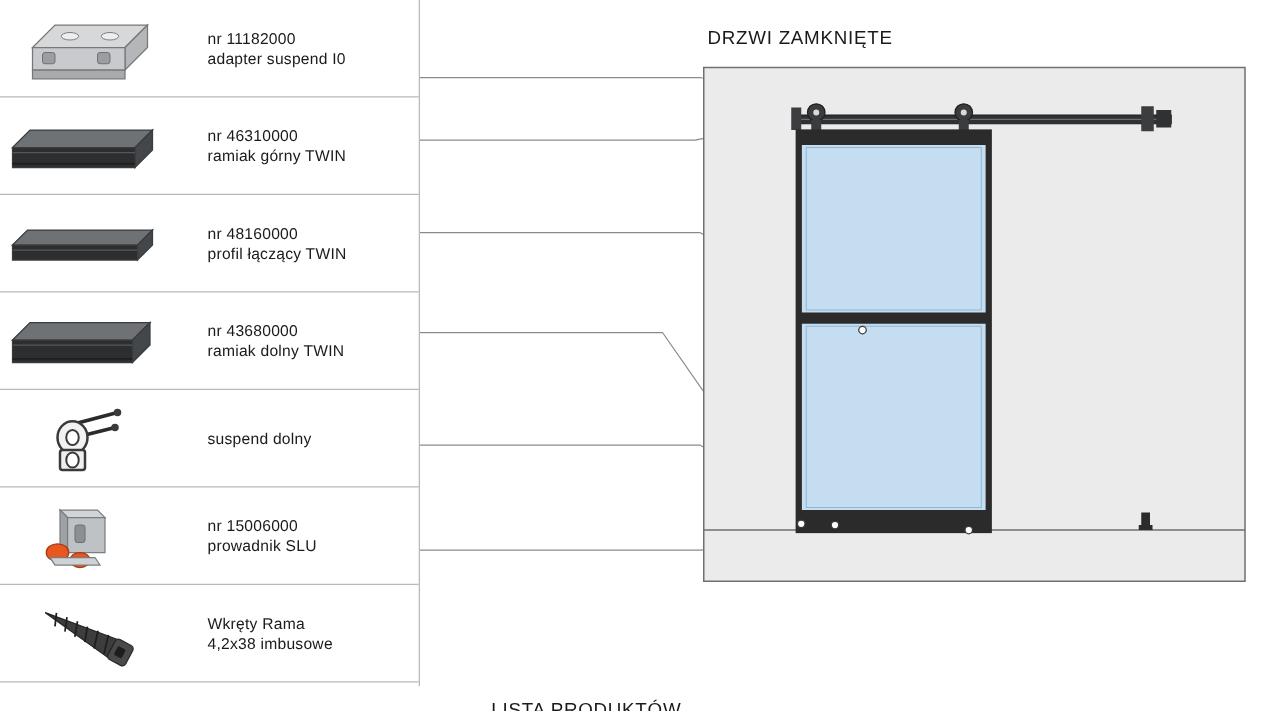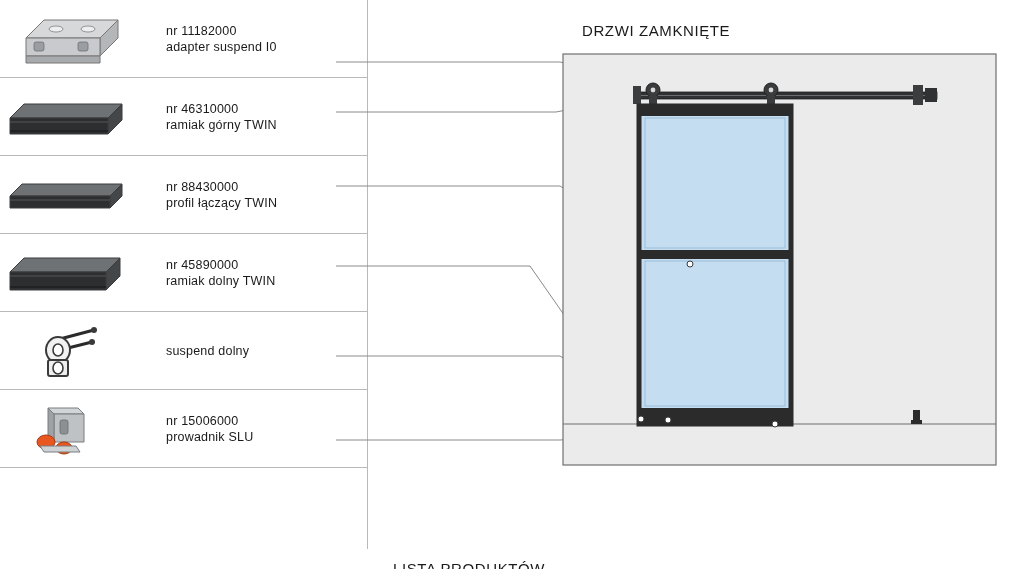--- a/index.html
+++ b/index.html
@@ -14,21 +14,21 @@
     overflow: hidden;
     font-family: "Liberation Sans", sans-serif;
     color: #1a1a1a;
   }
 
   
   #parts-list {
     position: absolute;
     left: 0;
     top: 0;
-    width: 368px;
+    width: 336px;
     height: 549px;
     border-right: 1px solid #b9b9b9;
     box-sizing: border-box;
   }
   .part-row {
     position: relative;
     height: 78px;
     border-bottom: 1px solid #b9b9b9;
     box-sizing: border-box;
     display: flex;
@@ -55,21 +55,21 @@
     left: 0;
     top: 0;
     width: 1017px;
     height: 569px;
     pointer-events: none;
   }
 
   
   #drawing-title {
     position: absolute;
-    left: 582px;
+    left: 566px;
     top: 22px;
     font-size: 15px;
     letter-spacing: 0.6px;
     color: #1a1a1a;
   }
   #drawing-area {
     position: absolute;
     left: 561px;
     top: 52px;
     width: 437px;
@@ -130,37 +130,37 @@
     <div class="part-thumb">
       <svg class="svgwrap" width="130" height="78" viewBox="0 0 130 78">
         <g transform="translate(10,24)">
           <polygon points="0,16 12,4 112,4 100,16" fill="#6e7275" stroke="#3a3c3e" stroke-width="1"></polygon>
           <polygon points="100,16 112,4 112,16 100,28" fill="#44474a" stroke="#3a3c3e" stroke-width="1"></polygon>
           <polygon points="0,16 100,16 100,28 0,28" fill="#2c2e30" stroke="#3a3c3e" stroke-width="1"></polygon>
           <line x1="0" y1="20" x2="100" y2="20" stroke="#55585b" stroke-width="1"></line>
         </g>
       </svg>
     </div>
-    <div class="part-label">nr 88430000
+    <div class="part-label">nr 48160000
 profil łączący TWIN</div>
   </div>
 
   <div class="part-row">
     <div class="part-thumb">
       <svg class="svgwrap" width="130" height="78" viewBox="0 0 130 78">
         <g transform="translate(10,18)">
           <polygon points="0,20 14,6 110,6 96,20" fill="#6e7275" stroke="#3a3c3e" stroke-width="1"></polygon>
           <polygon points="96,20 110,6 110,24 96,38" fill="#44474a" stroke="#3a3c3e" stroke-width="1"></polygon>
           <polygon points="0,20 96,20 96,38 0,38" fill="#2c2e30" stroke="#3a3c3e" stroke-width="1"></polygon>
           <line x1="0" y1="24" x2="96" y2="24" stroke="#55585b" stroke-width="1"></line>
           <line x1="0" y1="35" x2="96" y2="35" stroke="#1d1f20" stroke-width="1.4"></line>
         </g>
       </svg>
     </div>
-    <div class="part-label">nr 45890000
+    <div class="part-label">nr 43680000
 ramiak dolny TWIN</div>
   </div>
 
   <div class="part-row">
     <div class="part-thumb">
       <svg class="svgwrap" width="130" height="78" viewBox="0 0 130 78">
         <g transform="translate(42,12)">
           <line x1="14" y1="16" x2="52" y2="6" stroke="#2b2b2b" stroke-width="3"></line>
           <line x1="10" y1="28" x2="50" y2="18" stroke="#2b2b2b" stroke-width="3"></line>
           <circle cx="52" cy="6" r="3" fill="#3a3a3a"></circle>
@@ -186,20 +186,43 @@
           <ellipse cx="16" cy="40" rx="9" ry="7" fill="#e8571f" stroke="#a63a12" stroke-width="1"></ellipse>
           <ellipse cx="34" cy="46" rx="8" ry="6" fill="#e8571f" stroke="#a63a12" stroke-width="1"></ellipse>
           <polygon points="10,44 46,44 50,50 14,50" fill="#cfd2d5" stroke="#7a7d80" stroke-width="1"></polygon>
         </g>
       </svg>
     </div>
     <div class="part-label">nr 15006000
 prowadnik SLU</div>
   </div>
 
+  <div class="part-row">
+    <div class="part-thumb">
+      <svg class="svgwrap" width="130" height="78" viewBox="0 0 130 78">
+        <g transform="translate(18,14)">
+          <g transform="rotate(28,50,25)">
+            <rect x="74" y="16" width="16" height="18" rx="3" fill="#4a4a4a" stroke="#2b2b2b" stroke-width="1"></rect>
+            <rect x="78" y="21" width="7" height="8" rx="1.5" fill="#1d1d1d"></rect>
+            <polygon points="14,25 74,17 74,33" fill="#3d3d3d" stroke="#262626" stroke-width="1"></polygon>
+            <g stroke="#1f1f1f" stroke-width="1.4">
+              <line x1="22" y1="21" x2="26" y2="31"></line>
+              <line x1="31" y1="20" x2="35" y2="31"></line>
+              <line x1="40" y1="19" x2="44" y2="31"></line>
+              <line x1="49" y1="19" x2="53" y2="31"></line>
+              <line x1="58" y1="18" x2="62" y2="32"></line>
+              <line x1="67" y1="17" x2="71" y2="32"></line>
+            </g>
+          </g>
+        </g>
+      </svg>
+    </div>
+    <div class="part-label">Wkręty Rama
+4,2x38 imbusowe</div>
+  </div>
 </div>
 
 <svg id="leaders" viewBox="0 0 1017 569">
   <g stroke="#8a8a8a" stroke-width="1" fill="none">
     <path d="M336,62 L560,62 L645,80"></path>
     <path d="M336,112 L556,112 L645,95"></path>
     <path d="M336,186 L560,186 L690,264"></path>
     <path d="M336,266 L530,266 L640,424"></path>
     <path d="M336,356 L560,356 L668,420"></path>
     <path d="M336,440 L560,440 L775,428"></path>

